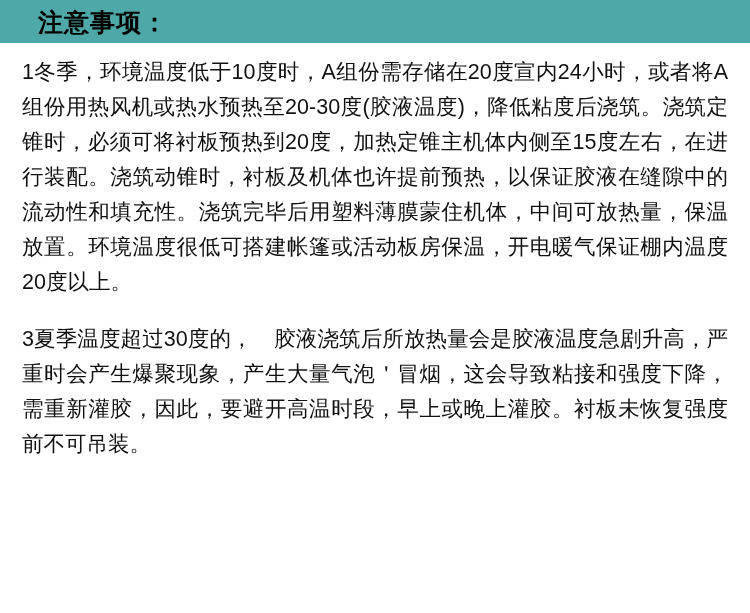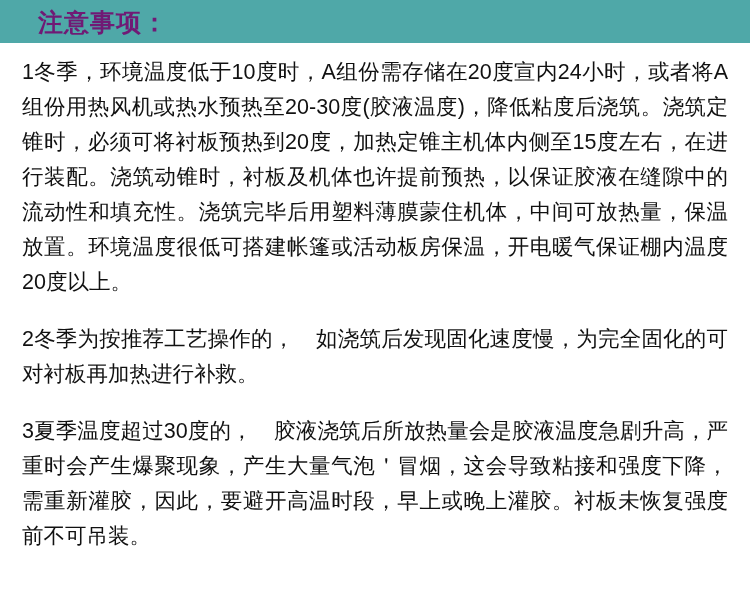--- a/index.html
+++ b/index.html
@@ -26,21 +26,21 @@
     width: 750px;
     height: 43px;
     background: #4fa8a8;
   }
   .header-title {
     position: absolute;
     left: 38px;
     top: 6px;
     font-size: 25px;
     font-weight: bold;
-    color: #701a75;
+    color: #000000;
     letter-spacing: 1px;
     line-height: 32px;
     white-space: nowrap;
   }
   .body-wrap {
     position: absolute;
     left: 22px;
     top: 55px;
     width: 706px;
   }
@@ -60,17 +60,16 @@
 <body>
 
 <div class="page">
 
   <div class="header-band">
     <div class="header-title">注意事项：</div>
   </div>
 
   <div class="body-wrap">
     <p class="para">1冬季，环境温度低于10度时，A组份需存储在20度宣内24小时，或者将A组份用热风机或热水预热至20-30度(胶液温度)，降低粘度后浇筑。浇筑定锥时，必须可将衬板预热到20度，加热定锥主机体内侧至15度左右，在进行装配。浇筑动锥时，衬板及机体也许提前预热，以保证胶液在缝隙中的流动性和填充性。浇筑完毕后用塑料薄膜蒙住机体，中间可放热量，保温放置。环境温度很低可搭建帐篷或活动板房保温，开电暖气保证棚内温度20度以上。</p>
-    <p class="para">2冬季为按推荐工艺操作的，　如浇筑后发现固化速度慢，为完全固化的可对衬板再加热进行补救。</p>
     <p class="para">3夏季温度超过30度的，　胶液浇筑后所放热量会是胶液温度急剧升高，严重时会产生爆聚现象，产生大量气泡＇冒烟，这会导致粘接和强度下降，需重新灌胶，因此，要避开高温时段，早上或晚上灌胶。衬板未恢复强度前不可吊装。</p>
   </div>
 
 </div>
 
 </body></html>

